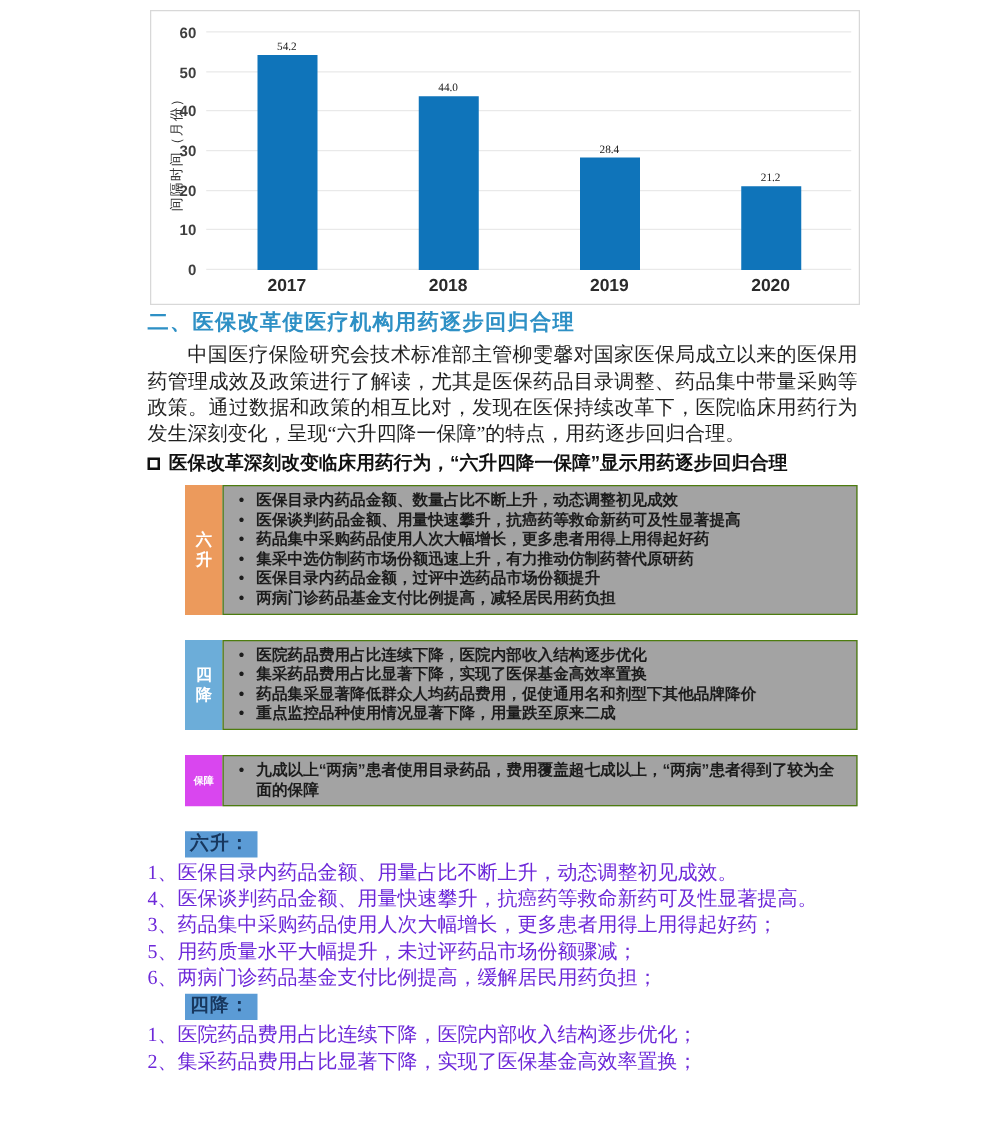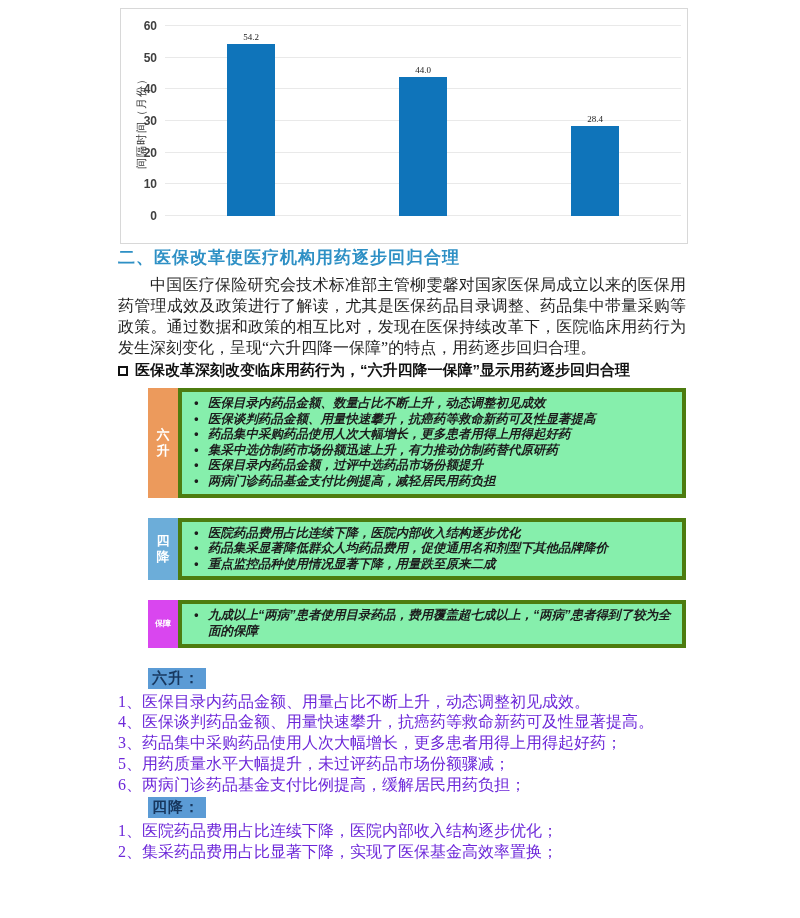--- a/index.html
+++ b/index.html
@@ -66,21 +66,21 @@
   
   .summary-rows { margin-left:30px; }
   .summary-row { display:flex; align-items:stretch; margin-bottom:20px; }
   .row-label {
     width:30px; flex:0 0 30px; display:flex; flex-direction:column;
     justify-content:center; align-items:center; color:#fff;
     font-family:"Liberation Sans","DejaVu Sans",sans-serif;
     font-weight:700; font-size:13px; line-height:16px;
   }
   .row-label.small { font-size:8px; letter-spacing:0; }
-  .row-box { flex:1; border:4px solid #4d7c0f; background:#86efac; padding:4px 8px 4px 6px;font-style:italic; }
+  .row-box { flex:1; border:1px solid #4d7c0f; background:#a3a3a3; padding:4px 8px 4px 6px; }
   .row-box ul { list-style:none; }
   .row-box li {
     position:relative; padding-left:20px;
     font-family:"Liberation Sans","DejaVu Sans",sans-serif;
     font-size:12.5px; font-weight:600; line-height:15.6px; color:#1c1c1c;
   }
   .row-box li::before { content:"\2022"; position:absolute; left:6px; }
 
   
   .chip {
@@ -121,21 +121,31 @@
             <div class="bar" style="height: 90.3333%; background: rgb(15, 116, 186);"></div>
           </div>
           <div class="bar-slot">
             <div class="bar-value">44.0</div>
             <div class="bar" style="height: 73.3333%; background: rgb(15, 116, 186);"></div>
           </div>
           <div class="bar-slot">
             <div class="bar-value">28.4</div>
             <div class="bar" style="height: 47.3333%; background: rgb(15, 116, 186);"></div>
           </div>
-        </div>
+          <div class="bar-slot">
+            <div class="bar-value">21.2</div>
+            <div class="bar" style="height: 35.3333%; background: rgb(15, 116, 186);"></div>
+          </div>
+        </div>
+      </div>
+    <div class="xlabels">
+        <div class="xlabel">2017</div>
+        <div class="xlabel">2018</div>
+        <div class="xlabel">2019</div>
+        <div class="xlabel">2020</div>
       </div>
   </div>
 
   <div class="section-heading">二、医保改革使医疗机构用药逐步回归合理</div>
   <div class="body-paragraph">中国医疗保险研究会技术标准部主管柳雯馨对国家医保局成立以来的医保用药管理成效及政策进行了解读，尤其是医保药品目录调整、药品集中带量采购等政策。通过数据和政策的相互比对，发现在医保持续改革下，医院临床用药行为发生深刻变化，呈现“六升四降一保障”的特点，用药逐步回归合理。</div>
 
   <div class="sub-heading">
     <span class="square-bullet"></span>
     <span>医保改革深刻改变临床用药行为，“六升四降一保障”显示用药逐步回归合理</span>
   </div>
@@ -158,20 +168,21 @@
         </div>
       </div>
       <div class="summary-row">
         <div class="row-label" style="background: rgb(108, 173, 217);">
           <span>四</span>
           <span>降</span>
         </div>
         <div class="row-box">
           <ul>
             <li>医院药品费用占比连续下降，医院内部收入结构逐步优化</li>
+            <li>集采药品费用占比显著下降，实现了医保基金高效率置换</li>
             <li>药品集采显著降低群众人均药品费用，促使通用名和剂型下其他品牌降价</li>
             <li>重点监控品种使用情况显著下降，用量跌至原来二成</li>
           </ul>
         </div>
       </div>
       <div class="summary-row">
         <div class="row-label small" style="background: #d946ef;">
           <span>保障</span>
         </div>
         <div class="row-box">

